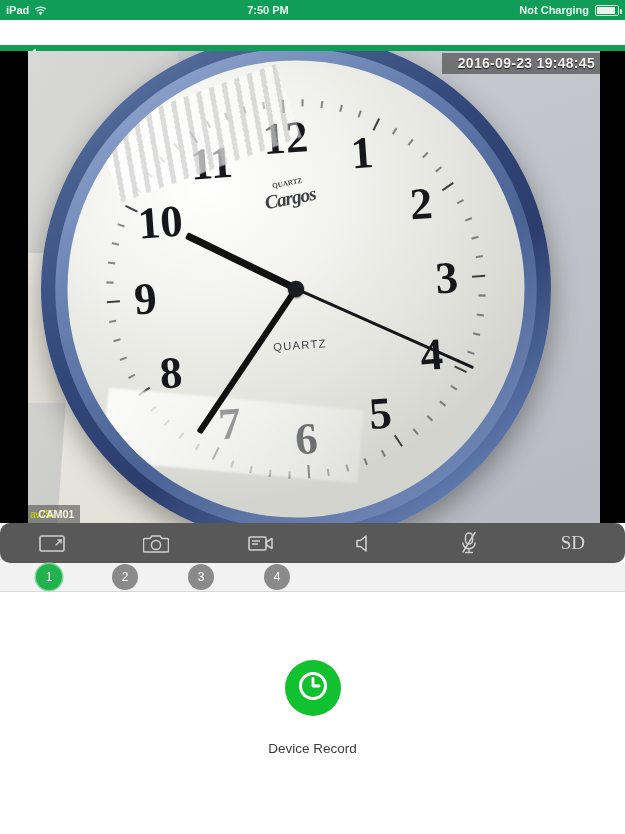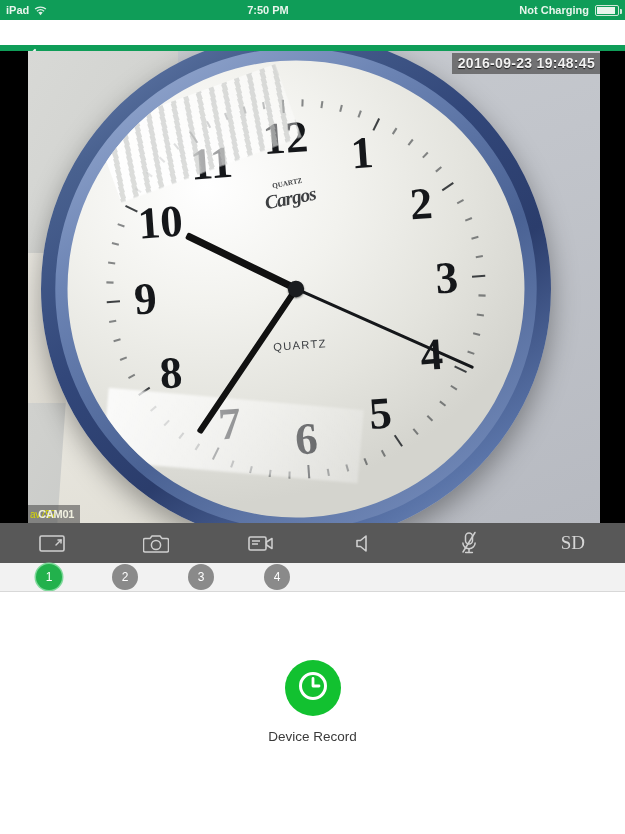--- a/index.html
+++ b/index.html
@@ -122,42 +122,42 @@
   }
   .hand { position:absolute; left:50%; top:50%; transform-origin:50% 100%; background:#111; border-radius:2px; }
   .hand-h { width:7px; height:120px; margin-left:-3.5px; margin-top:-120px; }
   .hand-m { width:6px; height:170px; margin-left:-3px; margin-top:-170px; }
   .hand-s { width:3px; height:190px; margin-left:-1.5px; margin-top:-190px; background:#15171a; }
   .cap { position:absolute; left:50%; top:50%; width:16px; height:16px; margin:-8px 0 0 -8px;
          border-radius:50%; background:#1a1c1f; box-shadow:0 1px 2px rgba(0,0,0,.5); }
 
   .ts-overlay {
     position:absolute; right:0px; top:2px;
-    padding:2px 5px 3px 6px;
+    padding:2px 5px 3px 16px;
     background:rgba(80,80,80,0.72);
     color:#f2f2f2; font-size:14px; font-weight:bold;
     font-family:"Liberation Sans", sans-serif;
     text-shadow:0 1px 1px rgba(0,0,0,.8);
     letter-spacing:0.3px;
     white-space:nowrap;
   }
   .cam-overlay {
     position:absolute; left:0px; bottom:0px; height:18px;
     display:flex; align-items:center;
     background:rgba(70,70,70,0.55);
     padding:0 6px 0 2px; white-space:nowrap;
   }
   .cam-id { color:#d8d800; font-size:10px; font-weight:normal; letter-spacing:-0.2px;text-align:right; }
   .cam-name { color:#f0f0e0; font-size:11px; font-weight:bold; margin-left:-18px; letter-spacing:-0.3px; }
 
   
   .toolbar {
     position:absolute; top:523px; left:0; width:625px; height:40px;
     background:#585858;
-    display:flex; align-items:center;
+    display:flex; align-items:center;border-radius:10px;
   }
   .tb-item {
     flex:1; height:40px; display:flex; align-items:center; justify-content:center;
     cursor:pointer;
   }
   .tb-item svg { display:block; }
   .sd-text { color:#d6d6d6; font-size:19px; font-family:"Liberation Serif", serif; letter-spacing:0px; }
 
   
   .channels {
@@ -181,21 +181,21 @@
   
   .actions {
     position:absolute; top:660px; left:0; width:625px; height:120px;
     display:flex; align-items:flex-start;
   }
   .action { flex:1; display:flex; flex-direction:column; align-items:center; cursor:pointer; }
   .action-circle {
     width:56px; height:56px; border-radius:50%; background:#12c130;
     display:flex; align-items:center; justify-content:center;
   }
-  .action-label { margin-top:13px; font-size:13.5px; color:#3a3a3a; }
+  .action-label { margin-top:25px; font-size:13.5px; color:#3a3a3a; }
 </style>
 </head>
 <body>
 
 <div id="app">
 
   <div class="statusbar">
     <div class="sb-left">
       <span>iPad</span>
       <span class="wifi-icon">

